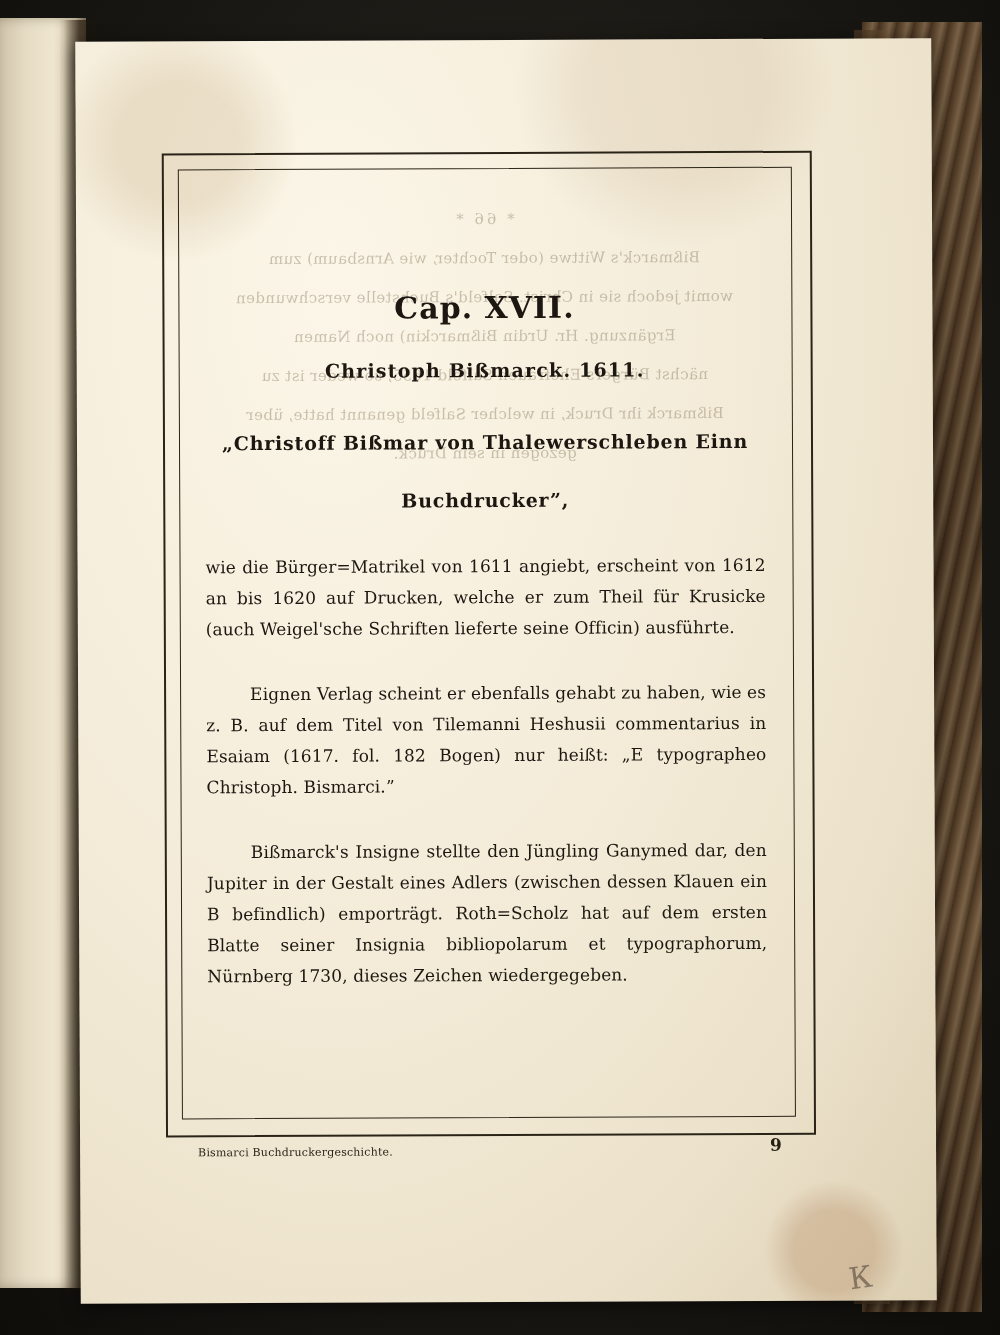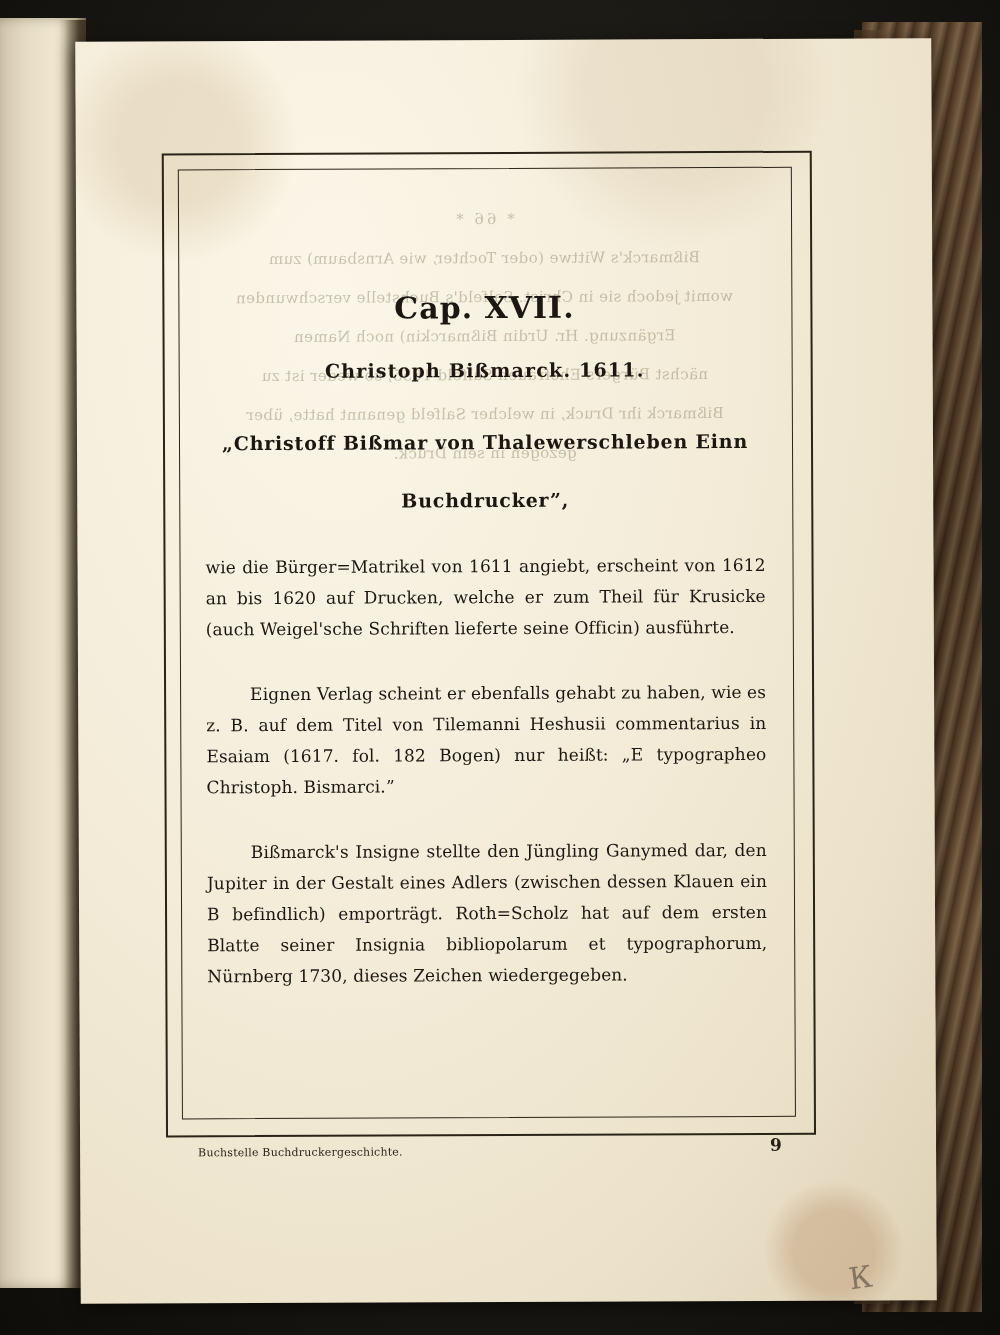--- a/index.html
+++ b/index.html
@@ -243,19 +243,19 @@
       <h2 class="chapter-sub">Christoph Bißmarck. 1611.</h2>
 
       <div class="quote-head">„Christoff Bißmar von Thalewerschleben Einn</div>
       <div class="quote-head" style="margin-bottom:34px;">Buchdrucker”,</div>
 
       <p class="body">wie die Bürger=Matrikel von 1611 angiebt, erscheint von 1612 an bis 1620 auf Drucken, welche er zum Theil für Krusicke (auch Weigel'sche Schriften lieferte seine Officin) ausführte.</p>
       <p class="body indent" style="margin-top:34px;">Eignen Verlag scheint er ebenfalls gehabt zu haben, wie es z. B. auf dem Titel von Tilemanni Heshusii commentarius in Esaiam (1617. fol. 182 Bogen) nur heißt: „E typographeo Christoph. Bismarci.”</p>
       <p class="body indent" style="margin-top:34px;">Bißmarck's Insigne stellte den Jüngling Ganymed dar, den Jupiter in der Gestalt eines Adlers (zwischen dessen Klauen ein B befindlich) emporträgt.  Roth=Scholz hat auf dem ersten Blatte seiner Insignia bibliopolarum et typographorum, Nürnberg 1730, dieses Zeichen wiedergegeben.</p>
     </div>
 
-    <div class="footer-left">Buchstelle Buchdruckergeschichte.</div>
+    <div class="footer-left">Bismarci Buchdruckergeschichte.</div>
     <div class="footer-right">9</div>
   </div>
 
   <div class="pencil">К</div>
 
 </div>
 
 </body></html>

